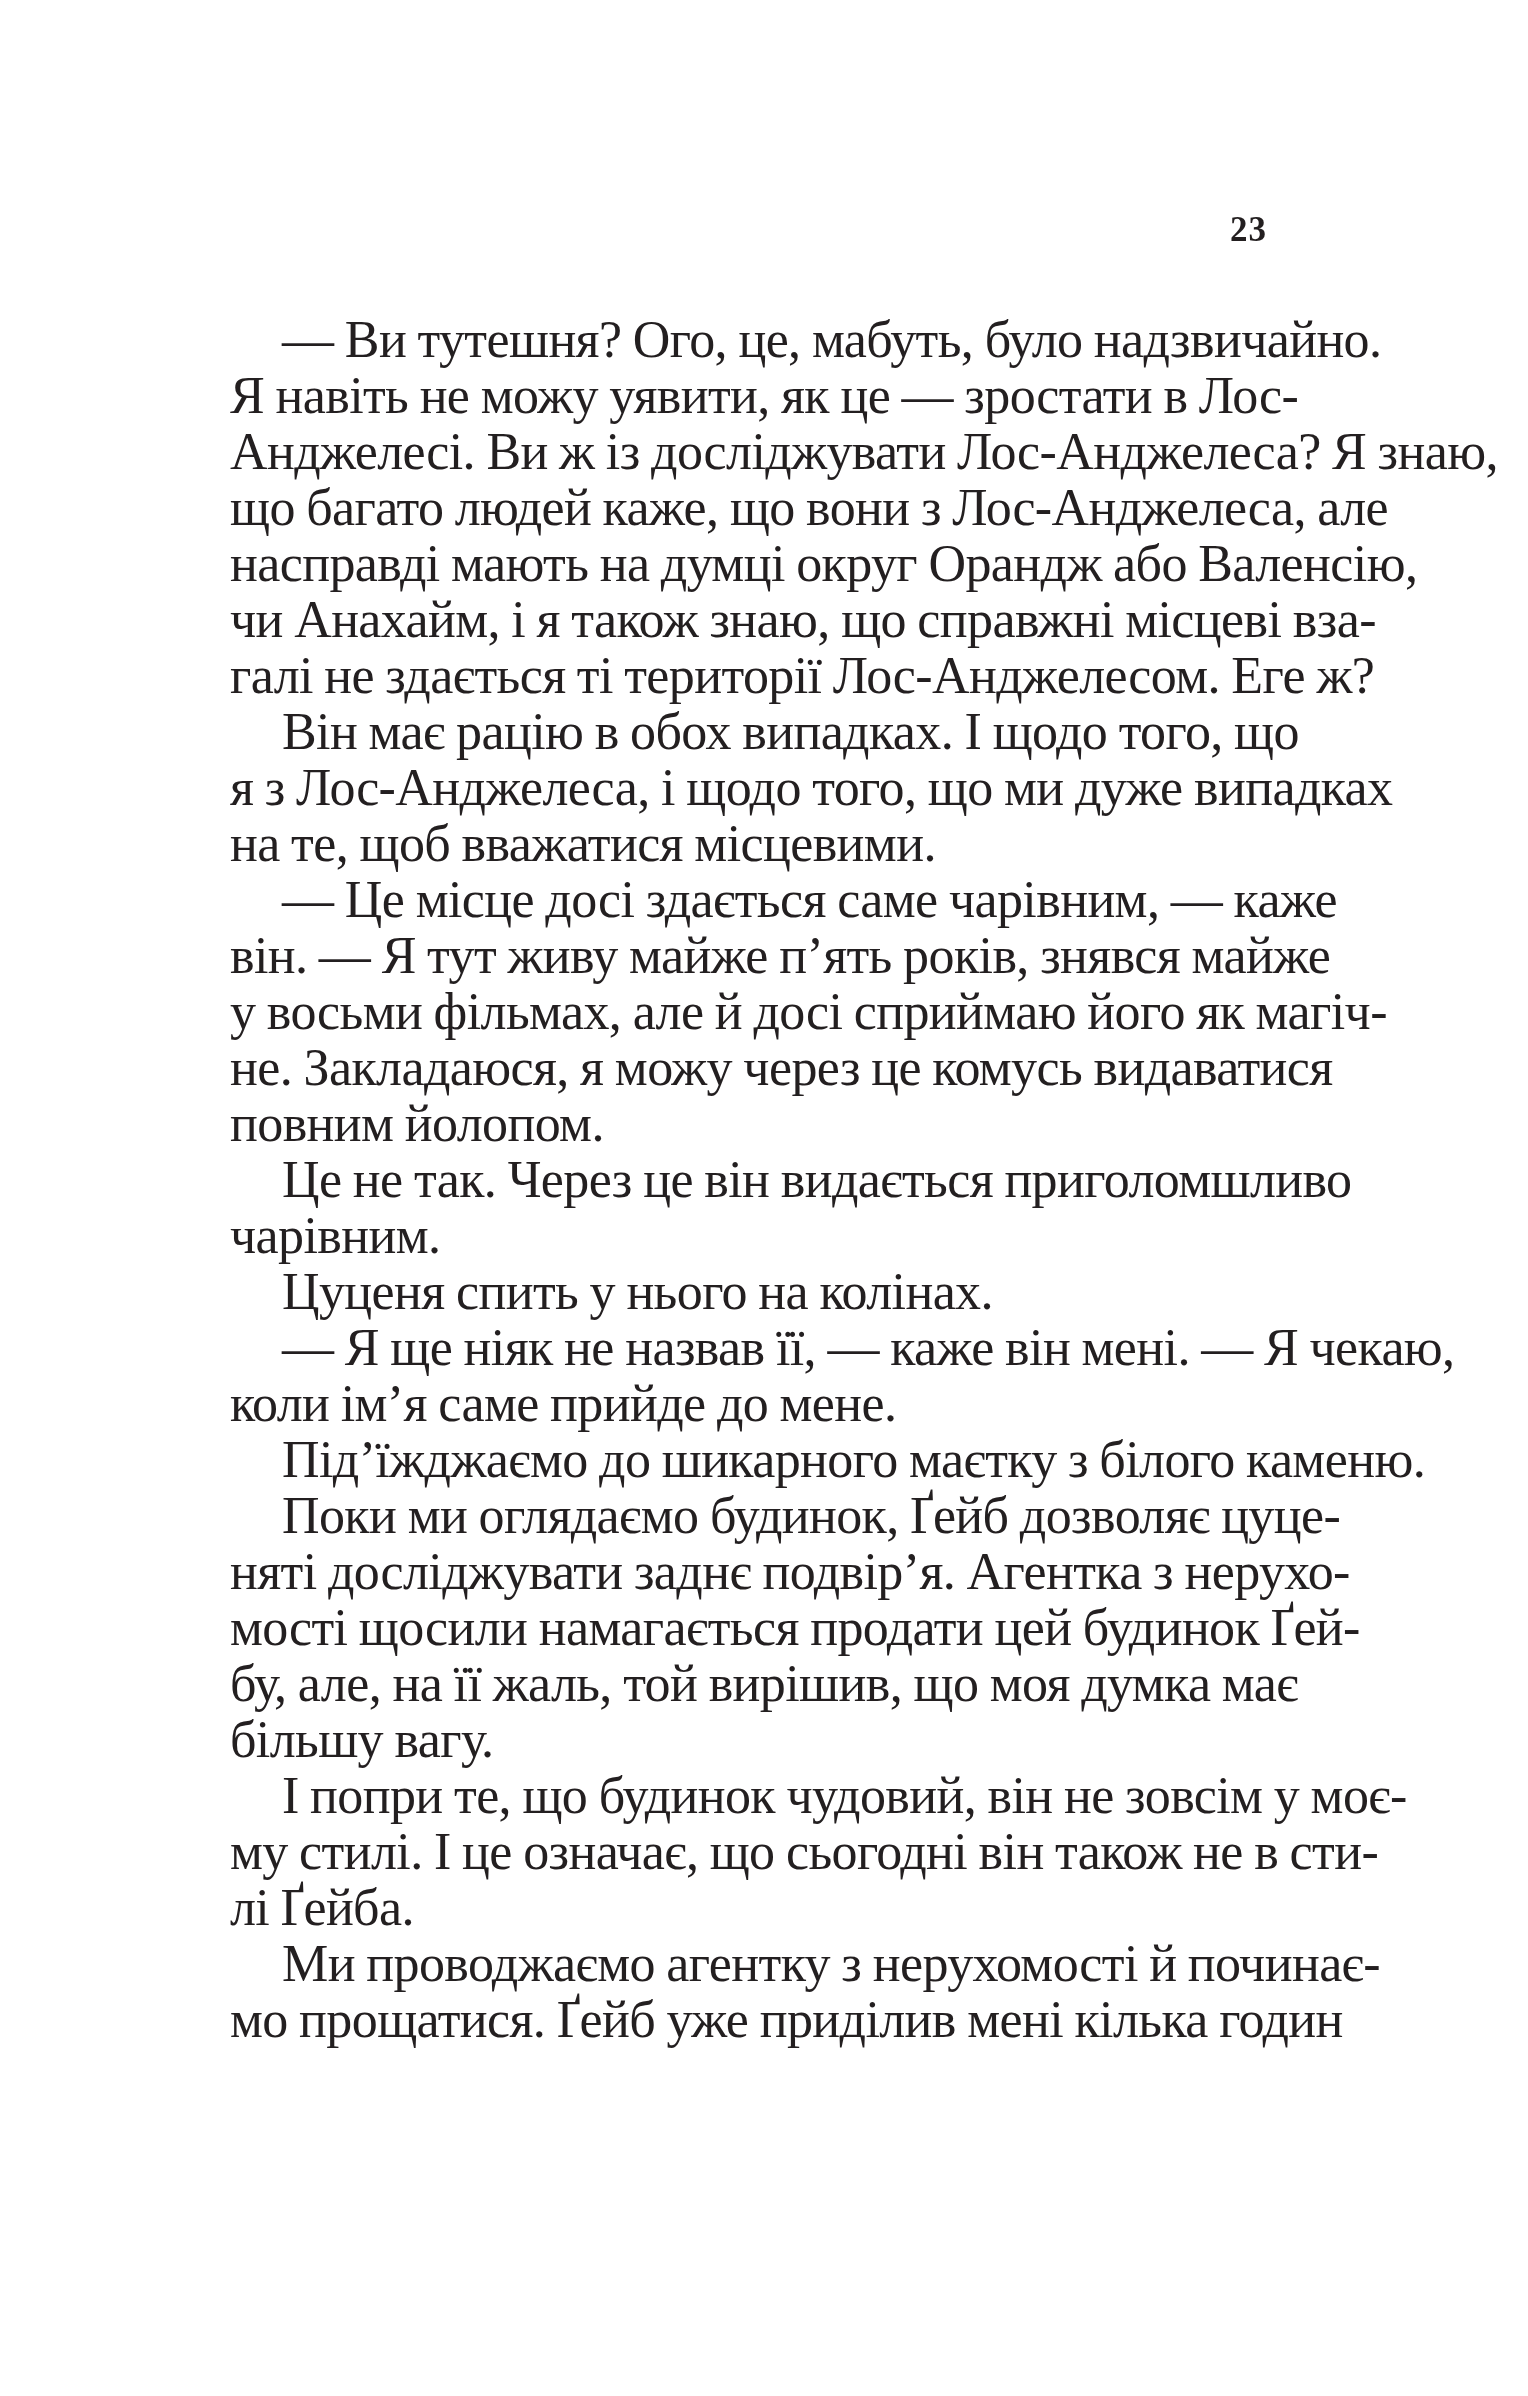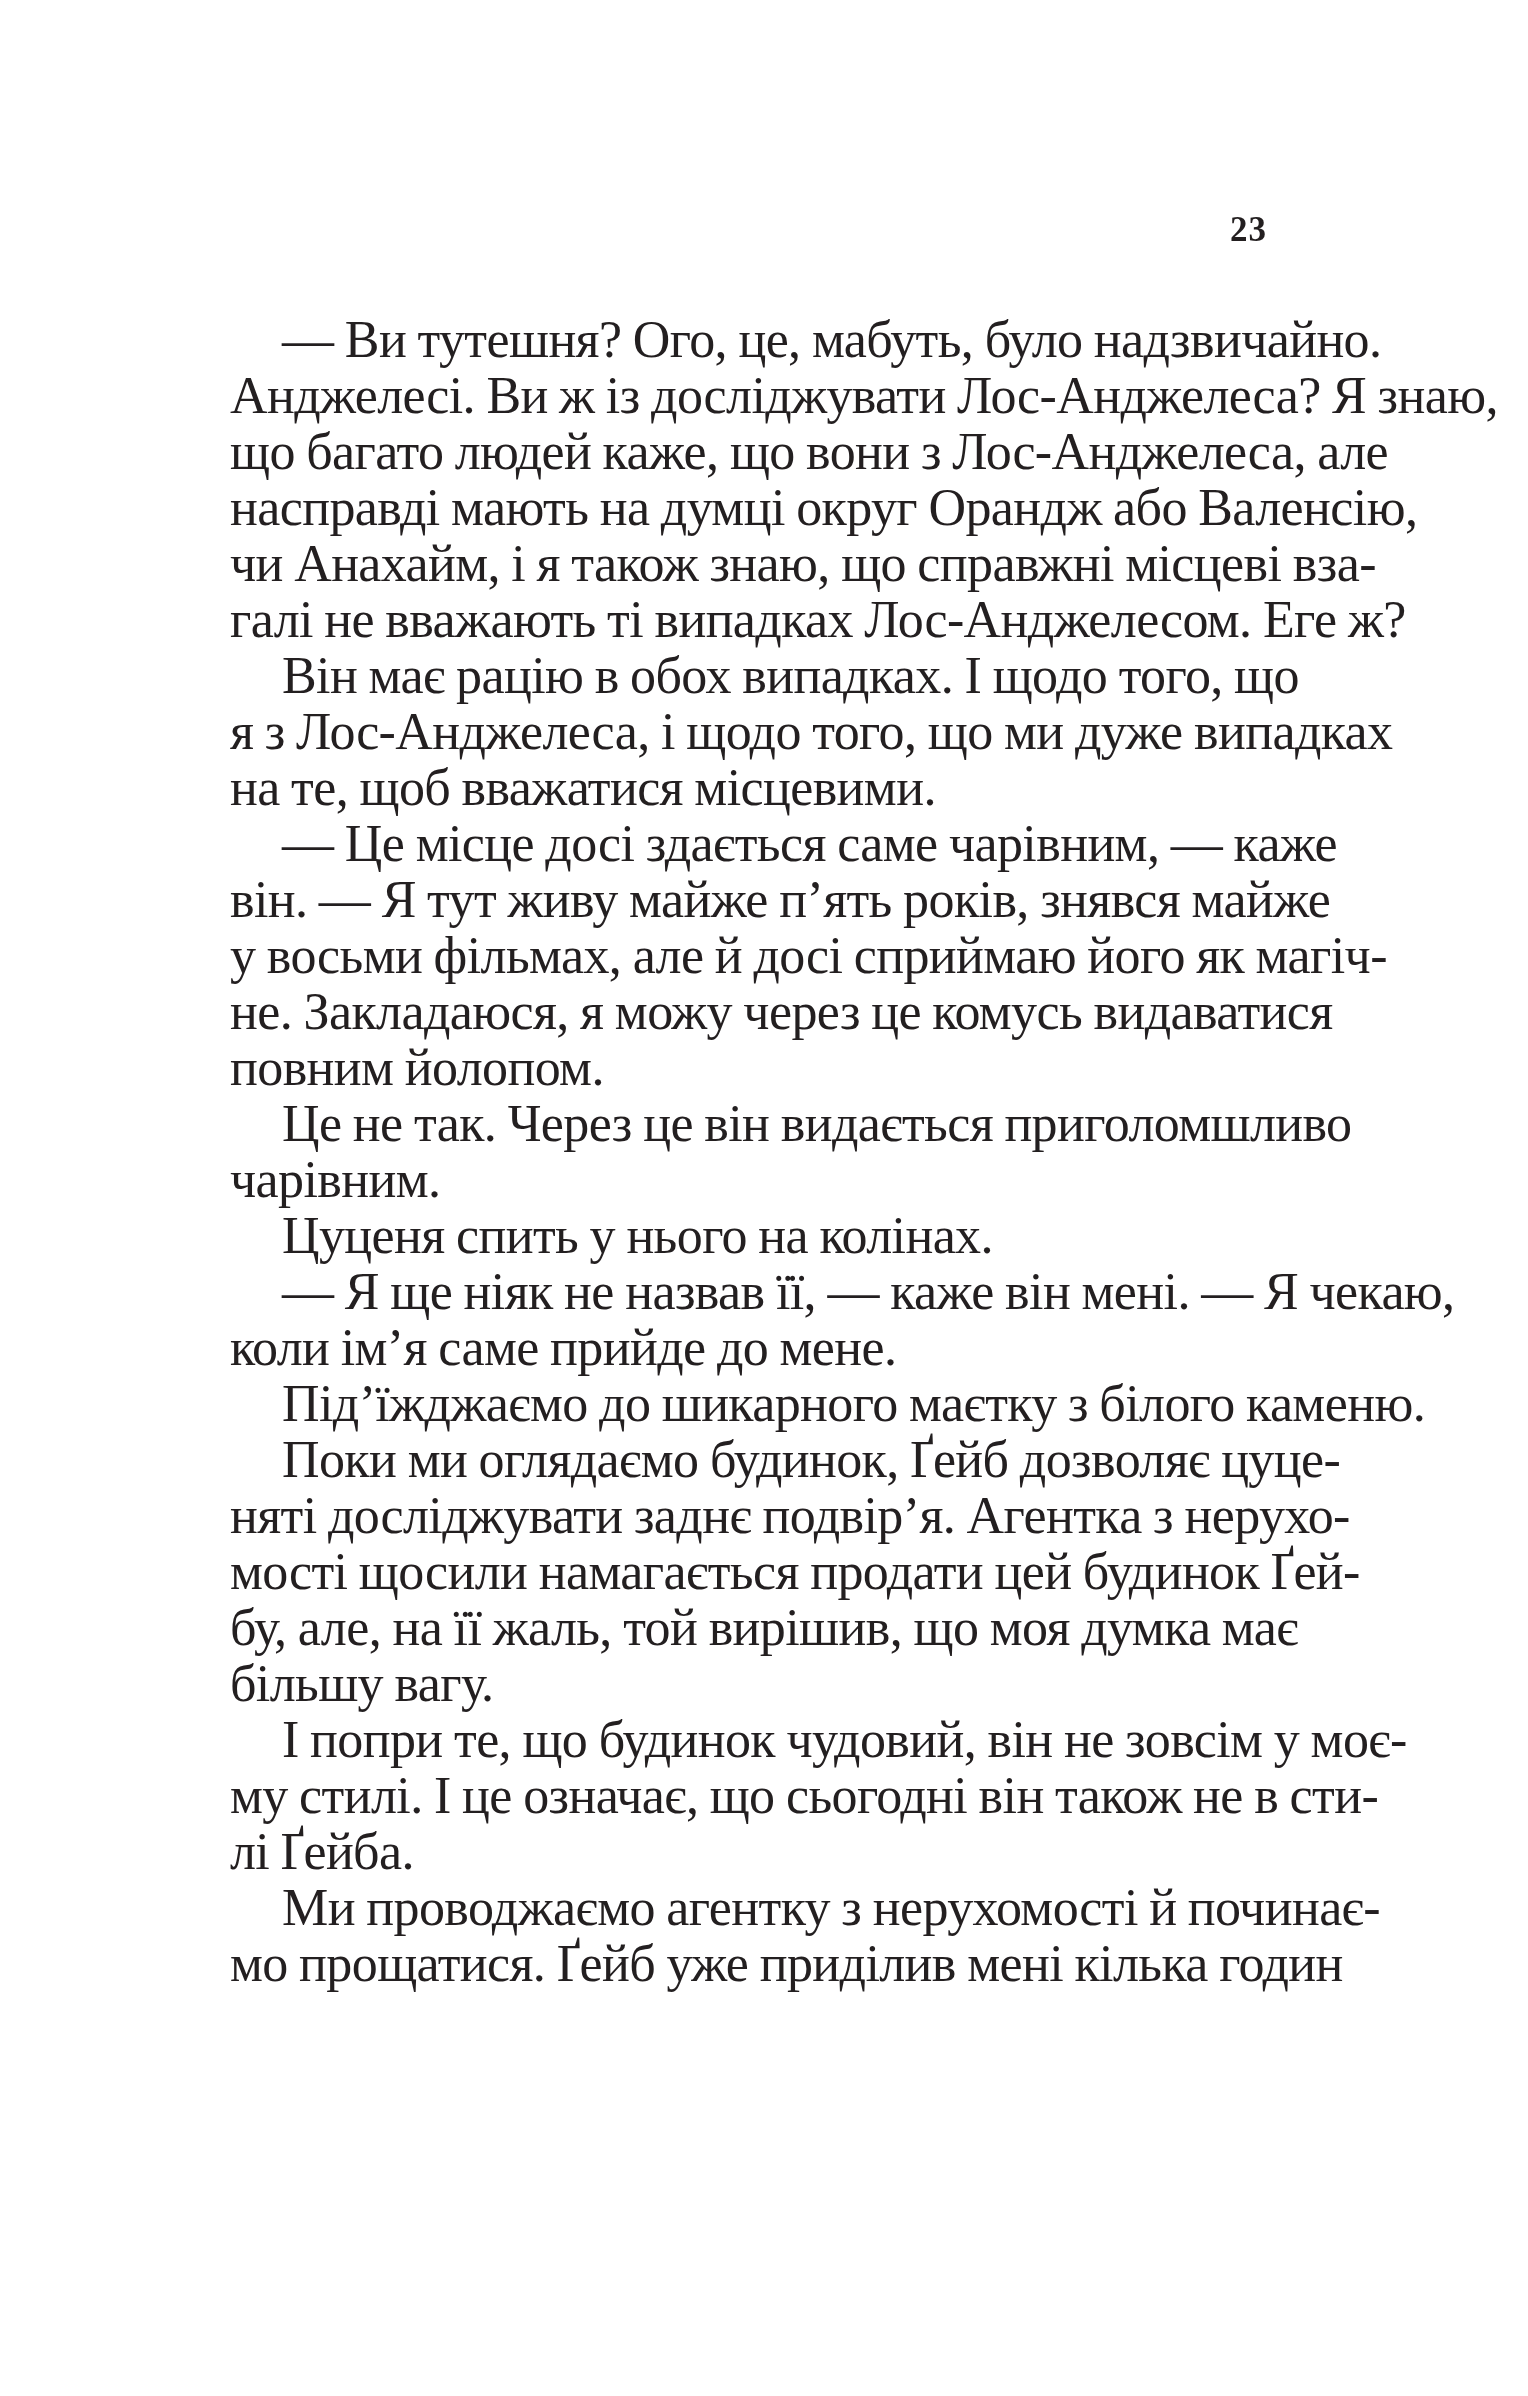--- a/index.html
+++ b/index.html
@@ -28,25 +28,26 @@
   .line.last { text-align-last: left; }
 </style>
 </head>
 <body>
 
 <div class="page">
   <div class="page-number">23</div>
   <div class="body-text" id="body-text">
       <div class="paragraph">
         <span class="line indent">— Ви тутешня? Ого, це, мабуть, було надзвичайно.</span>
+        <span class="line">Я навіть не можу уявити, як це — зростати в Лос-</span>
         <span class="line">Анджелесі. Ви ж із досліджувати Лос-Анджелеса? Я знаю,</span>
         <span class="line">що багато людей каже, що вони з Лос-Анджелеса, але</span>
         <span class="line">насправді мають на думці округ Орандж або Валенсію,</span>
         <span class="line">чи Анахайм, і я також знаю, що справжні місцеві вза-</span>
-        <span class="line last">галі не вважають ті випадках Лос-Анджелесом. Еге ж?</span>
+        <span class="line last">галі не здається ті території Лос-Анджелесом. Еге ж?</span>
       </div>
       <div class="paragraph">
         <span class="line indent">Він має рацію в обох випадках. І щодо того, що</span>
         <span class="line">я з Лос-Анджелеса, і щодо того, що ми дуже випадках</span>
         <span class="line last">на те, щоб вважатися місцевими.</span>
       </div>
       <div class="paragraph">
         <span class="line indent">— Це місце досі здається саме чарівним, — каже</span>
         <span class="line">він. — Я тут живу майже п’ять років, знявся майже</span>
         <span class="line">у восьми фільмах, але й досі сприймаю його як магіч-</span>

